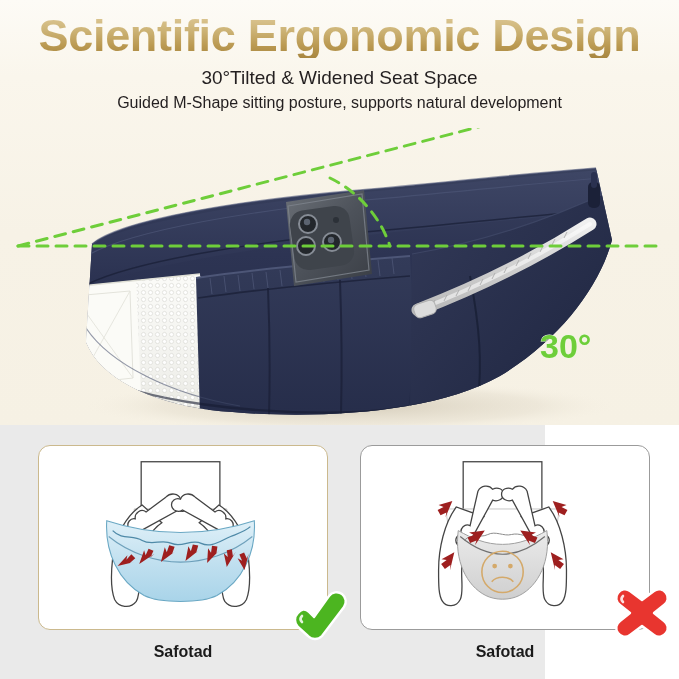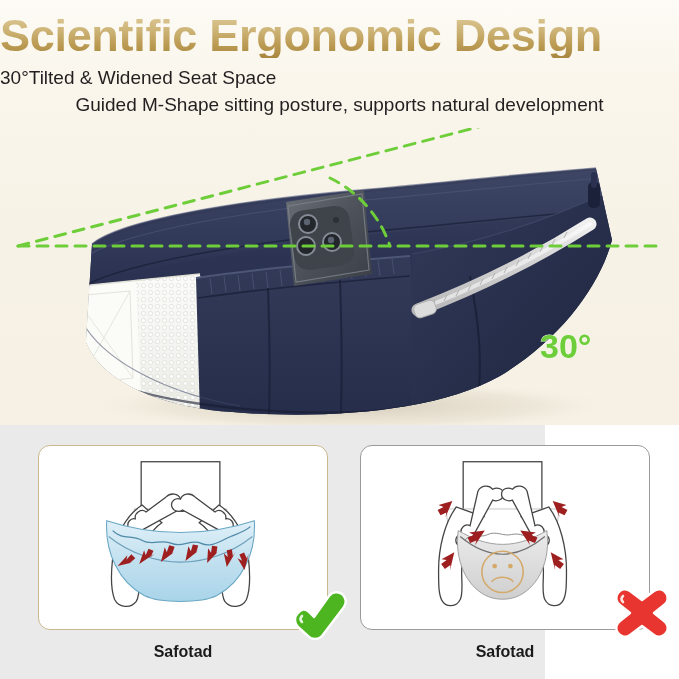--- a/index.html
+++ b/index.html
@@ -5,31 +5,31 @@
   html,body{margin:0;padding:0;}
   body{width:679px;height:679px;overflow:hidden;background:#fff;
        font-family:"Liberation Sans","DejaVu Sans",sans-serif;}
   #page{position:relative;width:679px;height:679px;overflow:hidden;}
 
   
   #top{position:absolute;left:0;top:0;width:679px;height:425px;
        background:linear-gradient(180deg,#fdfbf6 0%,#faf6ec 18%,#f7f2e6 55%,#f6f1e4 100%);
        overflow:hidden;}
 
-  #title{position:absolute;left:0;top:13px;width:679px;
+  #title{position:absolute;left:0;top:13px;width:679px;text-align:center;
          font-size:45px;font-weight:bold;letter-spacing:-0.3px;line-height:1;
          background:linear-gradient(180deg,#e0cb9a 0%,#cdb477 38%,#bb9a52 72%,#a88640 100%);
          -webkit-background-clip:text;background-clip:text;color:transparent;
          -webkit-text-fill-color:transparent;
          text-shadow:none;white-space:nowrap;}
 
-  #sub1{position:absolute;left:0;top:66px;width:679px;
+  #sub1{position:absolute;left:0;top:66px;width:679px;text-align:center;
         font-size:19px;color:#231f20;line-height:1.25;white-space:nowrap;}
   #sub2{position:absolute;left:0;top:93px;width:679px;text-align:center;
-        font-size:19px;color:#231f20;line-height:1.25;white-space:nowrap;}
+        font-size:16px;color:#231f20;line-height:1.25;white-space:nowrap;}
 
   #photo{position:absolute;left:0;top:128px;width:679px;height:297px;}
 
   
   #bottom{position:absolute;left:0;top:425px;width:545px;height:254px;
           background:#eaeaea;}
   .card{position:absolute;top:20px;width:290px;height:185px;background:#ffffff;
         border-radius:12px;box-sizing:border-box;}
   #card-left{left:38px;border:1.6px solid #cbb98d;}
   #card-right{left:360px;border:1.6px solid #9b9b9b;}

